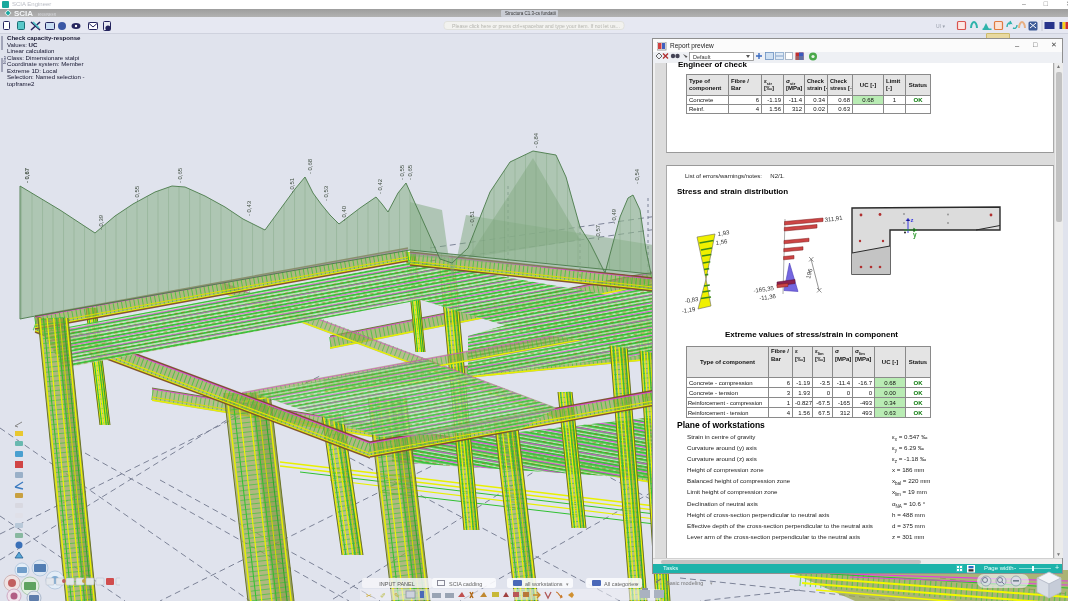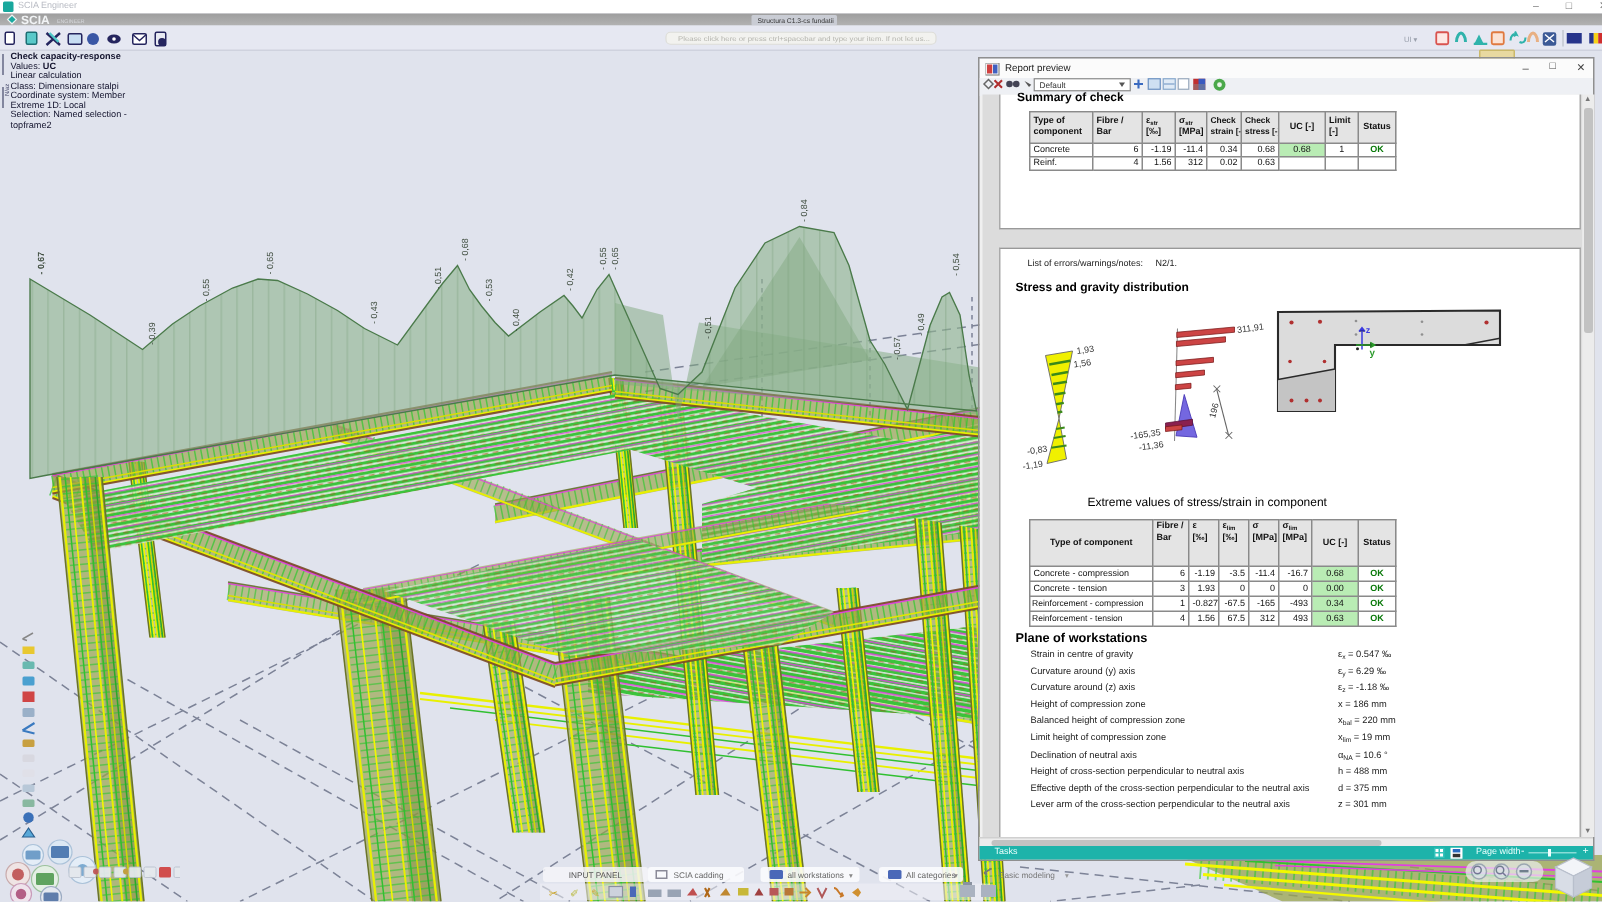--- a/index.html
+++ b/index.html
@@ -575,21 +575,21 @@
         <rect x="12.5" y="1" width="5" height="2.3" fill="#2a6ac0"></rect>
         <rect x="12.5" y="4.2" width="5" height="2.3" fill="#333"></rect>
     </svg>
     <div class="t" style="left:331px;top:1px;font-size:6px;color:#eafffd;">Page width</div>
     <div class="t" style="left:361px;top:0px;font-size:7px;color:#eafffd;">-</div>
     <div class="abs" style="left:366px;top:3.5px;width:32px;height:1.5px;background:#88dcd6;"></div>
     <div class="abs" style="left:379px;top:1.5px;width:2px;height:5px;background:#f0ffff;"></div>
     <div class="t" style="left:402px;top:0px;font-size:7px;color:#eafffd;">+</div>
   </div>
 
-  <div class="t" style="left:25px;top:21px;font-size:8px;font-weight:bold;color:#000;">Summary of check</div>
+  <div class="t" style="left:25px;top:21px;font-size:8px;font-weight:bold;color:#000;">Engineer of check</div>
   <table class="abs" style="left:33px;top:35px;border-collapse:collapse;table-layout:fixed;width:244px;font-size:6px;color:#111;">
     <colgroup>
         <col style="width:42px">
         <col style="width:33px">
         <col style="width:22px">
         <col style="width:21px">
         <col style="width:23px">
         <col style="width:25px">
         <col style="width:31px">
         <col style="width:22px">
@@ -626,21 +626,21 @@
       <td style="border:1px solid #8a8a8a;padding:0 2px;text-align:right;">0.02</td>
       <td style="border:1px solid #8a8a8a;padding:0 2px;text-align:right;">0.63</td>
       <td style="border:1px solid #8a8a8a;padding:0 2px;"></td>
       <td style="border:1px solid #8a8a8a;padding:0 2px;"></td>
       <td style="border:1px solid #8a8a8a;padding:0 2px;"></td>
     </tr>
   </tbody>
     </table>
 
   <div class="t" style="left:32px;top:134px;font-size:6px;color:#222;">List of errors/warnings/notes: &nbsp;&nbsp;&nbsp; N2/1.</div>
-  <div class="t" style="left:24px;top:148px;font-size:8px;font-weight:bold;color:#000;">Stress and gravity distribution</div>
+  <div class="t" style="left:24px;top:148px;font-size:8px;font-weight:bold;color:#000;">Stress and strain distribution</div>
   <svg class="abs" style="left:24px;top:162px;" width="360" height="125" viewBox="0 0 360 125">
 
     <g>
       <polygon points="20,36 38,33 29,78" fill="#f0f000" stroke="#666" stroke-width="0.6"></polygon>
       <polygon points="29,78 21,108 34,105" fill="#f0f000" stroke="#666" stroke-width="0.6"></polygon>
       <g stroke="#3a8a1a" stroke-width="1.6">
         <path d="M22.5,42 L36.5,39.5"></path>
           <path d="M24,49 L35,47"></path>
           <path d="M25,55 L34.3,53.5"></path>
         <path d="M26,62 L33.3,60.8"></path>
@@ -700,21 +700,21 @@
           <circle cx="271" cy="22" r="0.9"></circle>
           <circle cx="227" cy="22" r="0.9"></circle>
       </g>
       <path d="M231,32 L231,18 M229,20 L231,17.5 L233,20" stroke="#3a3ae0" stroke-width="1"></path>
       <text x="233.5" y="21" font-size="6" fill="#3a3ae0" font-weight="bold">z</text>
       <path d="M227,29 L239,29 M236.5,27.3 L239.5,29 L236.5,30.7" stroke="#2a9a2a" stroke-width="1"></path>
       <text x="236" y="36" font-size="6.5" fill="#2a9a2a" font-weight="bold">y</text>
       <circle cx="228" cy="31.5" r="1" fill="#222"></circle>
     </g>
   </svg>
-  <div class="t" style="left:24px;top:291px;font-size:8px;font-weight:normal;color:#000;padding-left:48px;">Extreme values of stress/strain in component</div>
+  <div class="t" style="left:24px;top:291px;font-size:8px;font-weight:bold;color:#000;padding-left:48px;">Extreme values of stress/strain in component</div>
   <table class="abs" style="left:33px;top:307px;border-collapse:collapse;table-layout:fixed;width:244px;font-size:6px;color:#111;">
     <colgroup>
         <col style="width:82px">
         <col style="width:24px">
         <col style="width:20px">
         <col style="width:20px">
         <col style="width:20px">
         <col style="width:22px">
         <col style="width:31px">
         <col style="width:25px">

